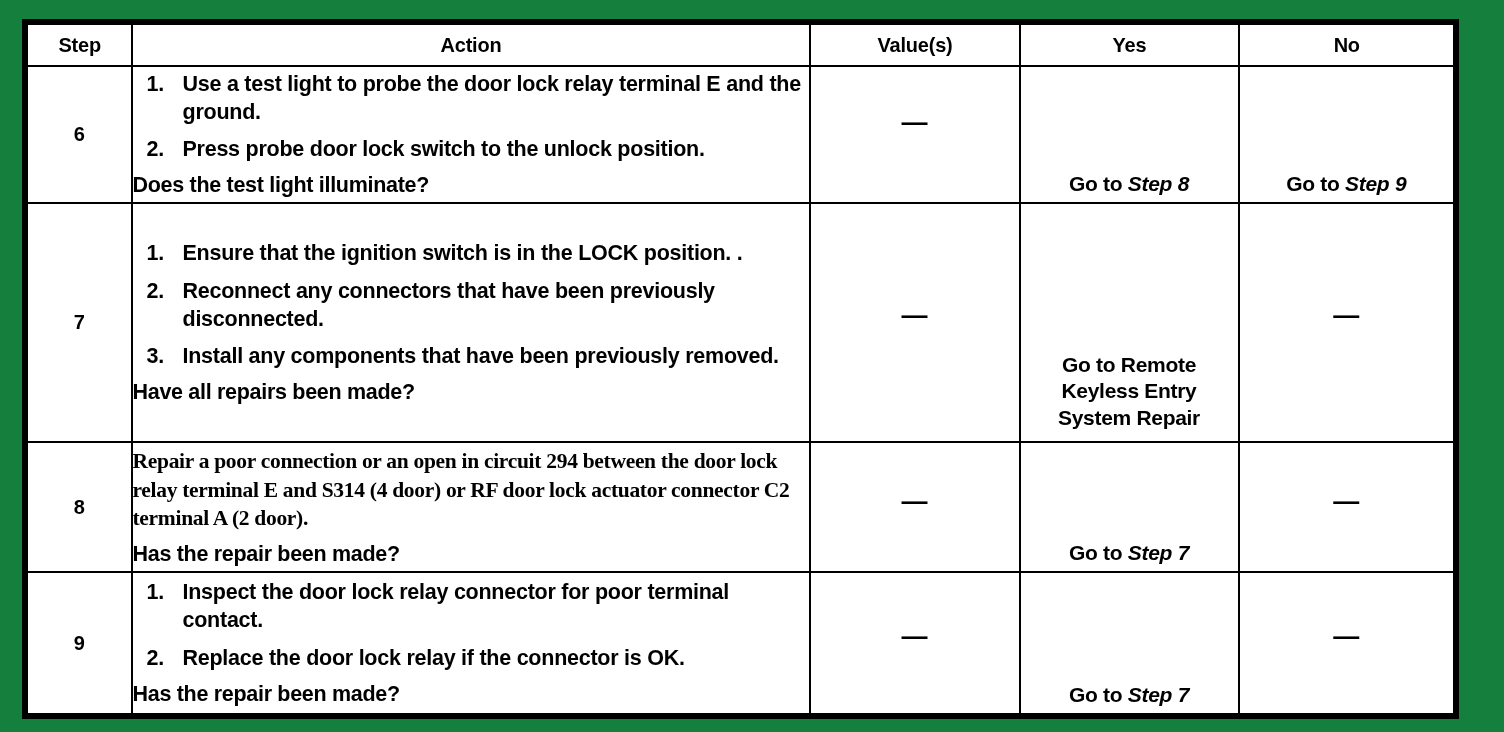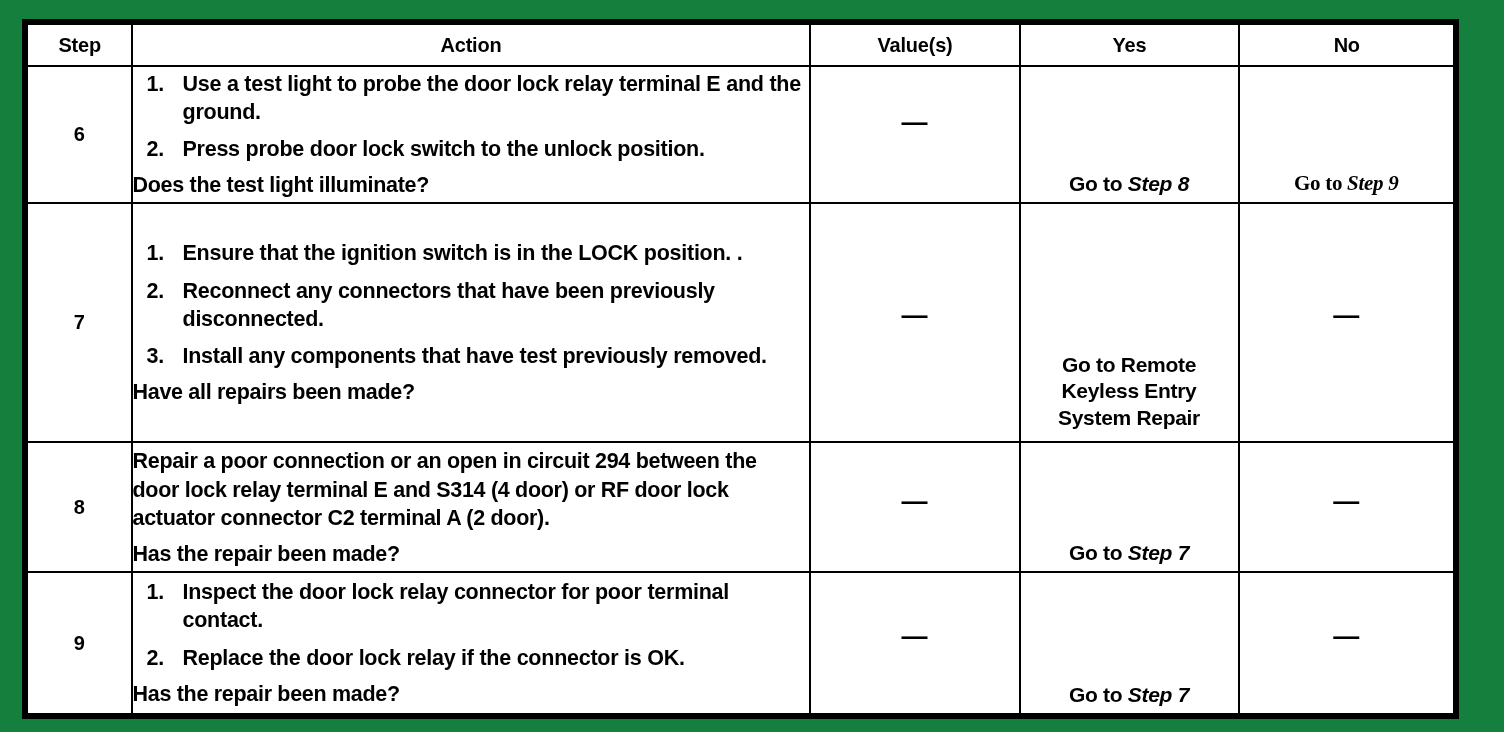--- a/index.html
+++ b/index.html
@@ -120,20 +120,21 @@
     width: 30px;
     text-align: left;
   }
 
   .plain-lines {
     font-size: 21.5px;
     font-weight: bold;
     line-height: 1.32;
     letter-spacing: -0.3px;
     margin: 0;
+    font-family: Liberation Serif, serif;
   }
 
   .question {
     font-size: 21.5px;
     font-weight: bold;
     letter-spacing: -0.3px;
     margin-top: 9px;
   }
 
   .goto-bottom {
@@ -214,41 +215,41 @@
           <div class="cell-stack" style="height:135px;">
             <span class="dash-abs" style="top:42px;">—</span>
           </div>
         </td>
         <td class="yes-cell">
           <div class="cell-stack" style="height:135px;">
             <div class="goto-bottom"><span>Go to </span><span class="it">Step 8</span></div>
           </div>
         </td>
         <td class="no-cell">
-          <div class="cell-stack" style="height:135px;font-family:Liberation Serif, serif;">
+          <div class="cell-stack" style="height:135px;">
             <div class="goto-bottom"><span>Go to </span><span class="it">Step 9</span></div>
           </div>
         </td>
       </tr>
 
       <tr style="height:237px;">
         <td class="step-cell">7</td>
         <td class="action-cell">
           <ol class="ol">
             <li>
               <span class="num">1.</span>
               <span>Ensure that the ignition switch is in the LOCK position. .</span>
             </li>
             <li>
               <span class="num">2.</span>
               <span>Reconnect any connectors that have been previously disconnected.</span>
             </li>
             <li>
               <span class="num">3.</span>
-              <span>Install any components that have test previously removed.</span>
+              <span>Install any components that have been previously removed.</span>
             </li>
           </ol>
           <div class="question">Have all repairs been made?</div>
         </td>
         <td class="value-cell">
           <div class="cell-stack" style="height:237px;">
             <span class="dash-abs" style="top:98px;">—</span>
           </div>
         </td>
         <td class="yes-cell">

